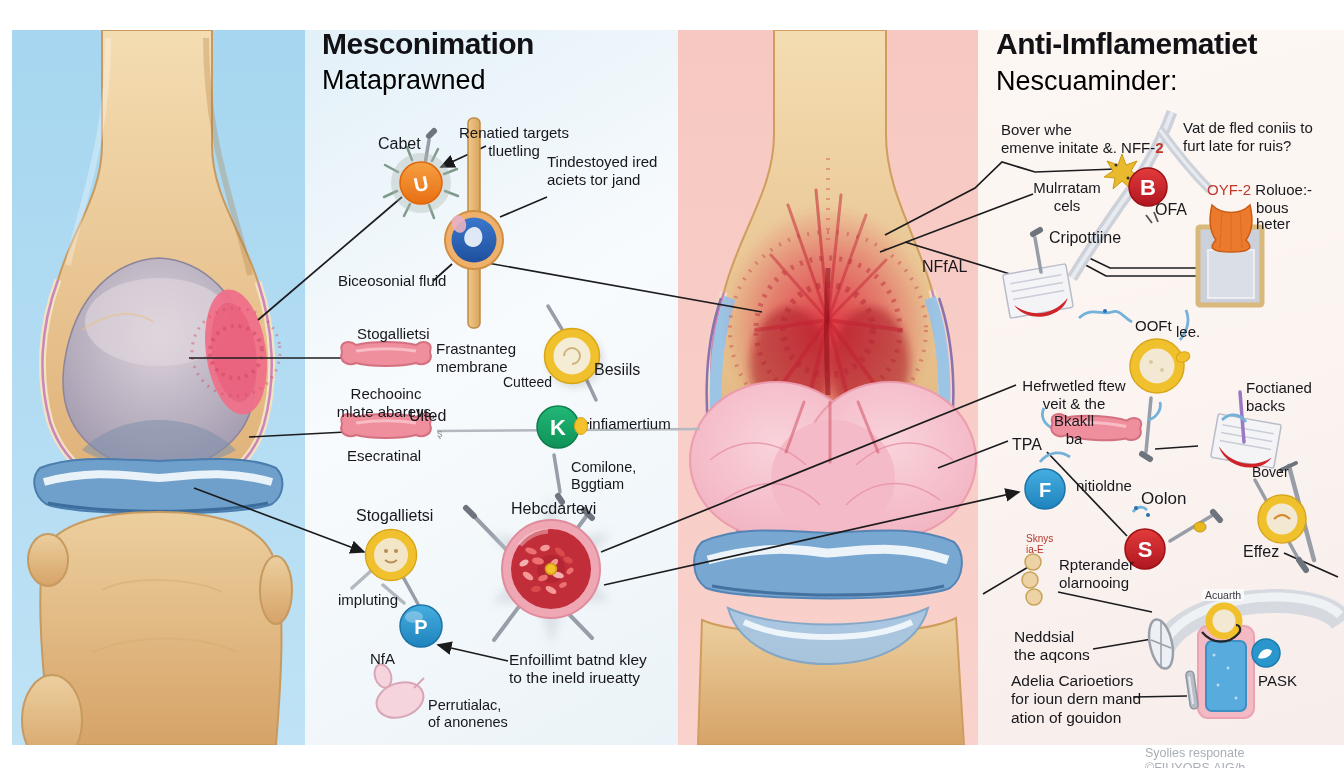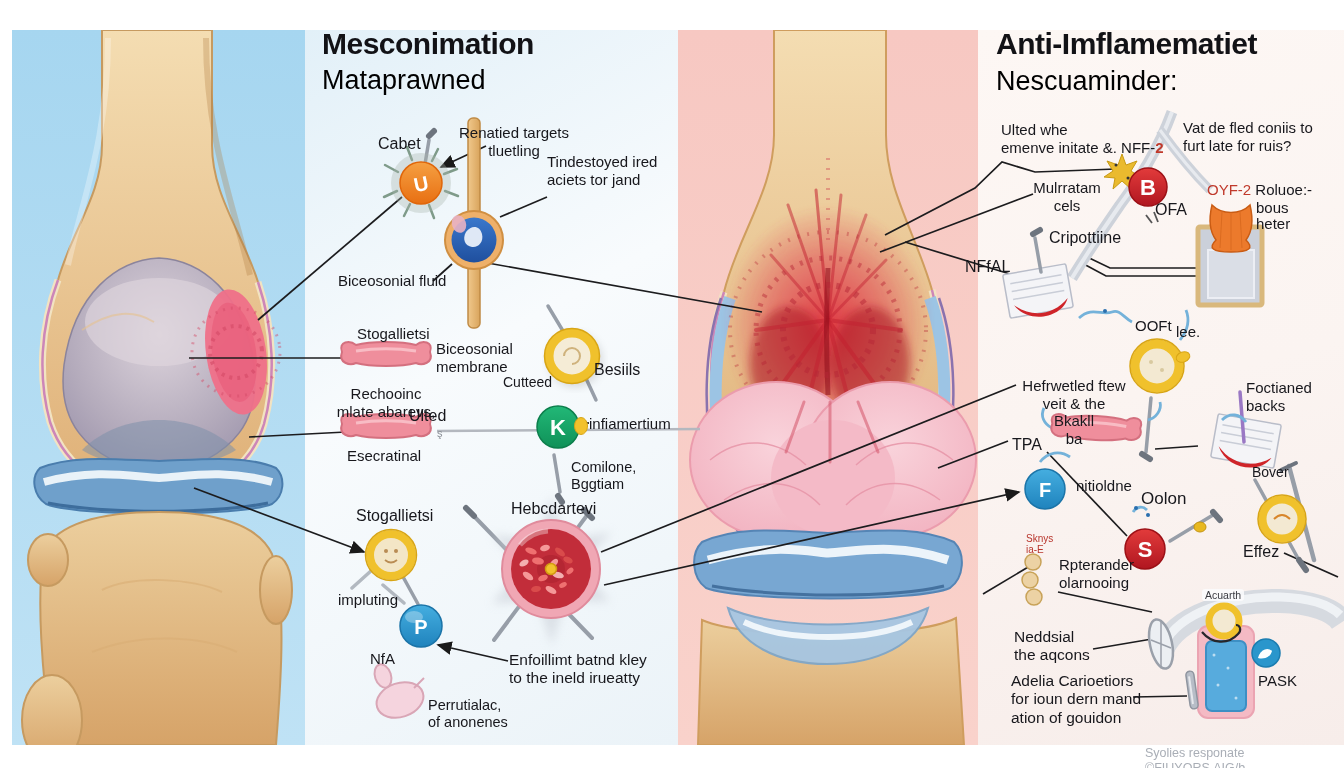--- a/index.html
+++ b/index.html
@@ -444,21 +444,21 @@
 
   <div class="lbl t1" style="left:322px;top:26px">Mesconimation</div>
   <div class="lbl t2" style="left:322px;top:65px">Mataprawned</div>
   <div class="lbl s16" style="left:378px;top:135px">Cabet</div>
   <div class="lbl center" style="left:458px;top:124px;width:112px">Renatied targets
 tluetling</div>
   <div class="lbl" style="left:547px;top:153px">Tindestoyed ired
 aciets tor jand</div>
   <div class="lbl" style="left:338px;top:272px">Biceosonial fluid</div>
   <div class="lbl" style="left:357px;top:325px">Stogallietsi</div>
-  <div class="lbl" style="left:436px;top:340px">Biceosonial
+  <div class="lbl" style="left:436px;top:340px">Frastnanteg
 membrane</div>
   <div class="lbl center" style="left:336px;top:385px;width:100px">Rechooinc
 mlate abarevs,</div>
   <div class="lbl s16" style="left:409px;top:407px">Ulted</div>
   <div class="lbl" style="left:347px;top:447px">Esecratinal</div>
   <div class="lbl s18" style="left:503px;top:374px">Cutteed</div>
   <div class="lbl s16" style="left:594px;top:361px">Besiils</div>
   <div class="lbl" style="left:589px;top:415px">infiamertium</div>
   <div class="lbl s14" style="left:571px;top:459px">Comilone,
 Bggtiam</div>
@@ -467,31 +467,31 @@
   <div class="lbl" style="left:338px;top:591px">impluting</div>
   <div class="lbl" style="left:370px;top:650px">NfA</div>
   <div class="lbl" style="left:509px;top:651px;font-size:15.5px">Enfoillimt batnd kley
 to the ineld irueatty</div>
   <div class="lbl s14" style="left:428px;top:697px">Perrutialac,
 of anonenes</div>
   <div class="lbl gray" style="left:437px;top:427px;font-size:11px">ş</div>
 
   <div class="lbl t1" style="left:996px;top:26px">Anti-Imflamematiet</div>
   <div class="lbl t2" style="left:996px;top:66px">Nescuaminder:</div>
-  <div class="lbl" style="left:1001px;top:121px"><span>Ulted whe</span><br><span>emenve initate &amp;. NFF-</span><span class="red b">2</span></div>
+  <div class="lbl" style="left:1001px;top:121px"><span>Bover whe</span><br><span>emenve initate &amp;. NFF-</span><span class="red b">2</span></div>
   <div class="lbl" style="left:1183px;top:119px">Vat de fled coniis to
 furt late for ruis?</div>
   <div class="lbl center" style="left:1030px;top:179px;width:74px">Mulrratam
 cels</div>
   <div class="lbl s16" style="left:1155px;top:201px">OFA</div>
   <div class="lbl" style="left:1207px;top:181px"><span class="red">OYF-2</span><span> Roluoe:-</span></div>
   <div class="lbl" style="left:1256px;top:199px">bous</div>
   <div class="lbl" style="left:1256px;top:215px">heter</div>
   <div class="lbl s16" style="left:1049px;top:229px">Cripottiine</div>
-  <div class="lbl s16" style="left:965px;top:258px">NFfAL</div>
+  <div class="lbl s16" style="left:922px;top:258px">NFfAL</div>
   <div class="lbl" style="left:1135px;top:317px">OOFt</div>
   <div class="lbl" style="left:1176px;top:323px">lee.</div>
   <div class="lbl center" style="left:1022px;top:377px;width:104px">Hefrwetled ftew
 veit &amp; the Bkakll
 ba</div>
   <div class="lbl s16" style="left:1012px;top:436px">TPA</div>
   <div class="lbl" style="left:1246px;top:379px">Foctianed
 backs</div>
   <div class="lbl s18" style="left:1252px;top:464px">Bover</div>
   <div class="lbl" style="left:1076px;top:477px">nitioldne</div>

